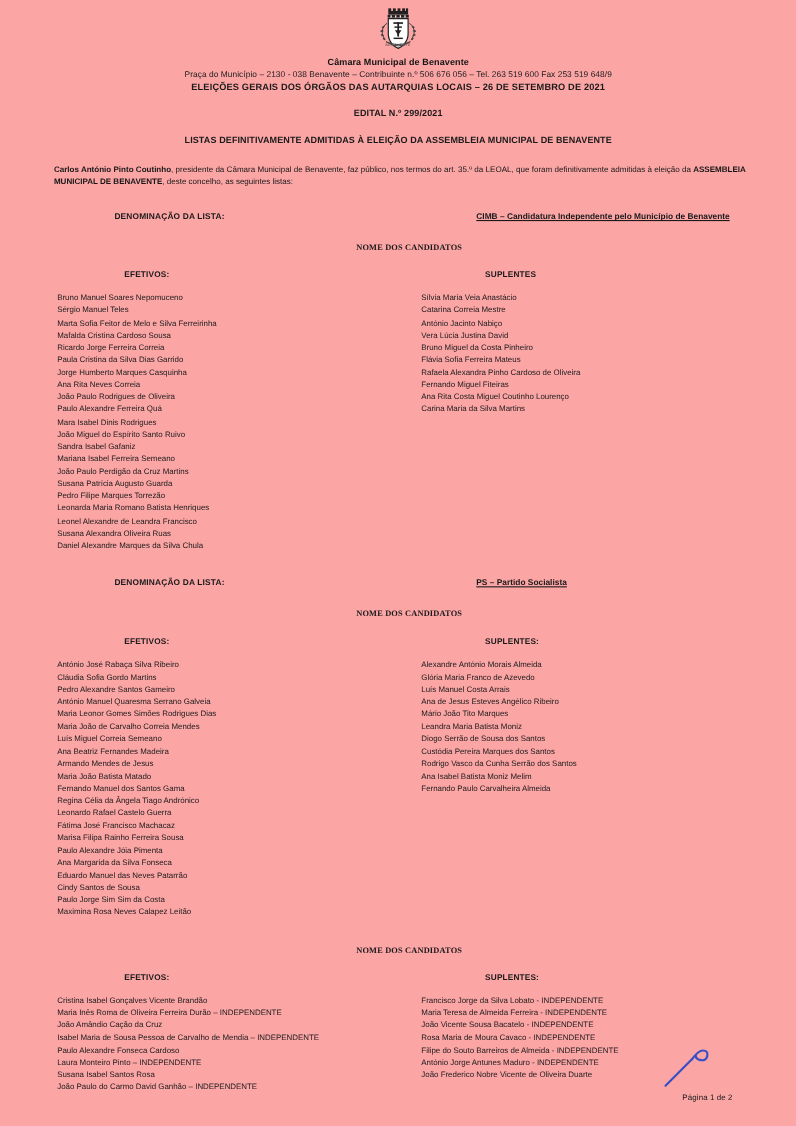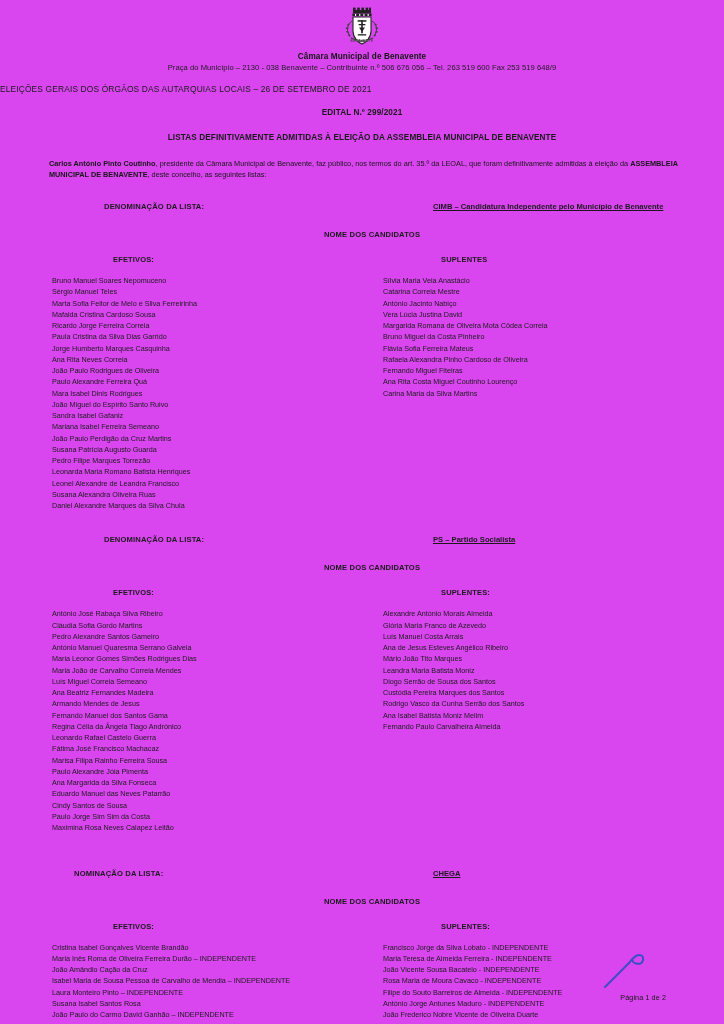--- a/index.html
+++ b/index.html
@@ -10,21 +10,21 @@
   }
   body {
     font-family: "Liberation Sans", sans-serif;
     color: #1a1a1a;
   }
   #page {
     position: relative;
     width: 724px;
     height: 1024px;
     margin: 0 auto;
-    background: #d946ef;
+    background: #fca5a5;
     overflow: hidden;
     box-sizing: border-box;
   }
 
   
   .letterhead {
     text-align: center;
     padding-top: 7px;
   }
   .crest {
@@ -42,23 +42,24 @@
   }
   .org-address {
     font-size: 7.6px;
     margin-top: 2px;
     color: #1c1c1c;
     letter-spacing: .05px;
   }
 
   
   .doc-title {
+    text-align: center;
     font-size: 8.4px;
-    font-weight: normal;
-    margin-top: 12px;
+    font-weight: bold;
+    margin-top: 2px;
     letter-spacing: .15px;
   }
   .doc-edital {
     text-align: center;
     font-size: 8.2px;
     font-weight: bold;
     margin-top: 14px;
     letter-spacing: .1px;
   }
   .doc-subtitle {
@@ -111,20 +112,21 @@
   .denom-value.v-ps    { left: 381px; }
   .denom-value.v-chega { left: 381px; }
 
   .nome-candidatos {
     text-align: center;
     font-size: 7.6px;
     font-weight: bold;
     margin-top: 15px;
     letter-spacing: .15px;
     padding-left: 20px;
+    font-family: Liberation Serif, serif;
   }
 
   .col-heads {
     position: relative;
     height: 12px;
     margin: 16px 0 0 0;
   }
   .col-head-ef {
     position: absolute;
     left: 113px;
@@ -281,21 +283,20 @@
             <li>Susana Alexandra Oliveira Ruas</li>
             <li>Daniel Alexandre Marques da Silva Chula</li>
           </ul>
       </div>
       <div class="names-col suplentes">
         <ul>
             <li>Sílvia Maria Veia Anastácio</li>
             <li>Catarina Correia Mestre</li>
             <li>António Jacinto Nabiço</li>
             <li>Vera Lúcia Justina David</li>
-            <li>Margarida Romana de Oliveira Mota Côdea Correia</li>
             <li>Bruno Miguel da Costa Pinheiro</li>
             <li>Flávia Sofia Ferreira Mateus</li>
             <li>Rafaela Alexandra Pinho Cardoso de Oliveira</li>
             <li>Fernando Miguel Fiteiras</li>
             <li>Ana Rita Costa Miguel Coutinho Lourenço</li>
             <li>Carina Maria da Silva Martins</li>
           </ul>
       </div>
       <div class="names-spacer">
         <ul>
@@ -340,20 +341,21 @@
         <ul>
             <li>António José Rabaça Silva Ribeiro</li>
             <li>Cláudia Sofia Gordo Martins</li>
             <li>Pedro Alexandre Santos Gameiro</li>
             <li>António Manuel Quaresma Serrano Galveia</li>
             <li>Maria Leonor Gomes Simões Rodrigues Dias</li>
             <li>Maria João de Carvalho Correia Mendes</li>
             <li>Luís Miguel Correia Semeano</li>
             <li>Ana Beatriz Fernandes Madeira</li>
             <li>Armando Mendes de Jesus</li>
+            <li>Maria João Batista Matado</li>
             <li>Fernando Manuel dos Santos Gama</li>
             <li>Regina Célia da Ângela Tiago Andrónico</li>
             <li>Leonardo Rafael Castelo Guerra</li>
             <li>Fátima José Francisco Machacaz</li>
             <li>Marisa Filipa Rainho Ferreira Sousa</li>
             <li>Paulo Alexandre Jóia Pimenta</li>
             <li>Ana Margarida da Silva Fonseca</li>
             <li>Eduardo Manuel das Neves Patarrão</li>
             <li>Cindy Santos de Sousa</li>
             <li>Paulo Jorge Sim Sim da Costa</li>
@@ -397,64 +399,61 @@
             <li>Eduardo Manuel das Neves Patarrão</li>
             <li>Cindy Santos de Sousa</li>
             <li>Paulo Jorge Sim Sim da Costa</li>
             <li>Maximina Rosa Neves Calapez Leitão</li>
           </ul>
       </div>
     </div>
   </div>
 
   <div class="list-block third">
-    <div class="denom-row">
-      <span class="denom-label nominacao">NOMINAÇÃO DA LISTA:</span>
-      <span class="denom-value v-chega">CHEGA</span>
-    </div>
     <div class="nome-candidatos">NOME DOS CANDIDATOS</div>
     <div class="col-heads">
       <span class="col-head-ef">EFETIVOS:</span>
       <span class="col-head-sup">SUPLENTES:</span>
     </div>
     <div class="names-wrap">
       <div class="names-col efetivos">
-        <ul>
-            <li>Cristina Isabel Gonçalves Vicente Brandão</li>
-            <li>Maria Inês Roma de Oliveira Ferreira Durão – INDEPENDENTE</li>
-            <li>João Amândio Cação da Cruz</li>
-            <li>Isabel Maria de Sousa Pessoa de Carvalho de Mendia – INDEPENDENTE</li>
-            <li>Laura Monteiro Pinto – INDEPENDENTE</li>
-            <li>Susana Isabel Santos Rosa</li>
-            <li>João Paulo do Carmo David Ganhão – INDEPENDENTE</li>
-          </ul>
-      </div>
-      <div class="names-col suplentes">
-        <ul>
-            <li>Francisco Jorge da Silva Lobato - INDEPENDENTE</li>
-            <li>Maria Teresa de Almeida Ferreira - INDEPENDENTE</li>
-            <li>João Vicente Sousa Bacatelo - INDEPENDENTE</li>
-            <li>Rosa Maria de Moura Cavaco - INDEPENDENTE</li>
-            <li>Filipe do Souto Barreiros de Almeida - INDEPENDENTE</li>
-            <li>António Jorge Antunes Maduro - INDEPENDENTE</li>
-            <li>João Frederico Nobre Vicente de Oliveira Duarte</li>
-          </ul>
-      </div>
-      <div class="names-spacer">
         <ul>
             <li>Cristina Isabel Gonçalves Vicente Brandão</li>
             <li>Maria Inês Roma de Oliveira Ferreira Durão – INDEPENDENTE</li>
             <li>João Amândio Cação da Cruz</li>
             <li>Isabel Maria de Sousa Pessoa de Carvalho de Mendia – INDEPENDENTE</li>
             <li>Paulo Alexandre Fonseca Cardoso</li>
             <li>Laura Monteiro Pinto – INDEPENDENTE</li>
             <li>Susana Isabel Santos Rosa</li>
             <li>João Paulo do Carmo David Ganhão – INDEPENDENTE</li>
           </ul>
       </div>
+      <div class="names-col suplentes">
+        <ul>
+            <li>Francisco Jorge da Silva Lobato - INDEPENDENTE</li>
+            <li>Maria Teresa de Almeida Ferreira - INDEPENDENTE</li>
+            <li>João Vicente Sousa Bacatelo - INDEPENDENTE</li>
+            <li>Rosa Maria de Moura Cavaco - INDEPENDENTE</li>
+            <li>Filipe do Souto Barreiros de Almeida - INDEPENDENTE</li>
+            <li>António Jorge Antunes Maduro - INDEPENDENTE</li>
+            <li>João Frederico Nobre Vicente de Oliveira Duarte</li>
+          </ul>
+      </div>
+      <div class="names-spacer">
+        <ul>
+            <li>Cristina Isabel Gonçalves Vicente Brandão</li>
+            <li>Maria Inês Roma de Oliveira Ferreira Durão – INDEPENDENTE</li>
+            <li>João Amândio Cação da Cruz</li>
+            <li>Isabel Maria de Sousa Pessoa de Carvalho de Mendia – INDEPENDENTE</li>
+            <li>Paulo Alexandre Fonseca Cardoso</li>
+            <li>Laura Monteiro Pinto – INDEPENDENTE</li>
+            <li>Susana Isabel Santos Rosa</li>
+            <li>João Paulo do Carmo David Ganhão – INDEPENDENTE</li>
+          </ul>
+      </div>
     </div>
   </div>
 
   <svg class="signature" viewBox="0 0 46 40">
     <path d="M3 37 L27 13" stroke="#3a4fc4" stroke-width="2" fill="none" stroke-linecap="round"></path>
     <path d="M27 13 q6 -8 10 -8 q5 0 4 5 q-1 5 -7 3.5 q-4 -1 -3.5 -4.5" stroke="#3a4fc4" stroke-width="2" fill="none" stroke-linecap="round"></path>
   </svg>
   <div class="page-number">Página 1 de 2</div>
 
 </div>

